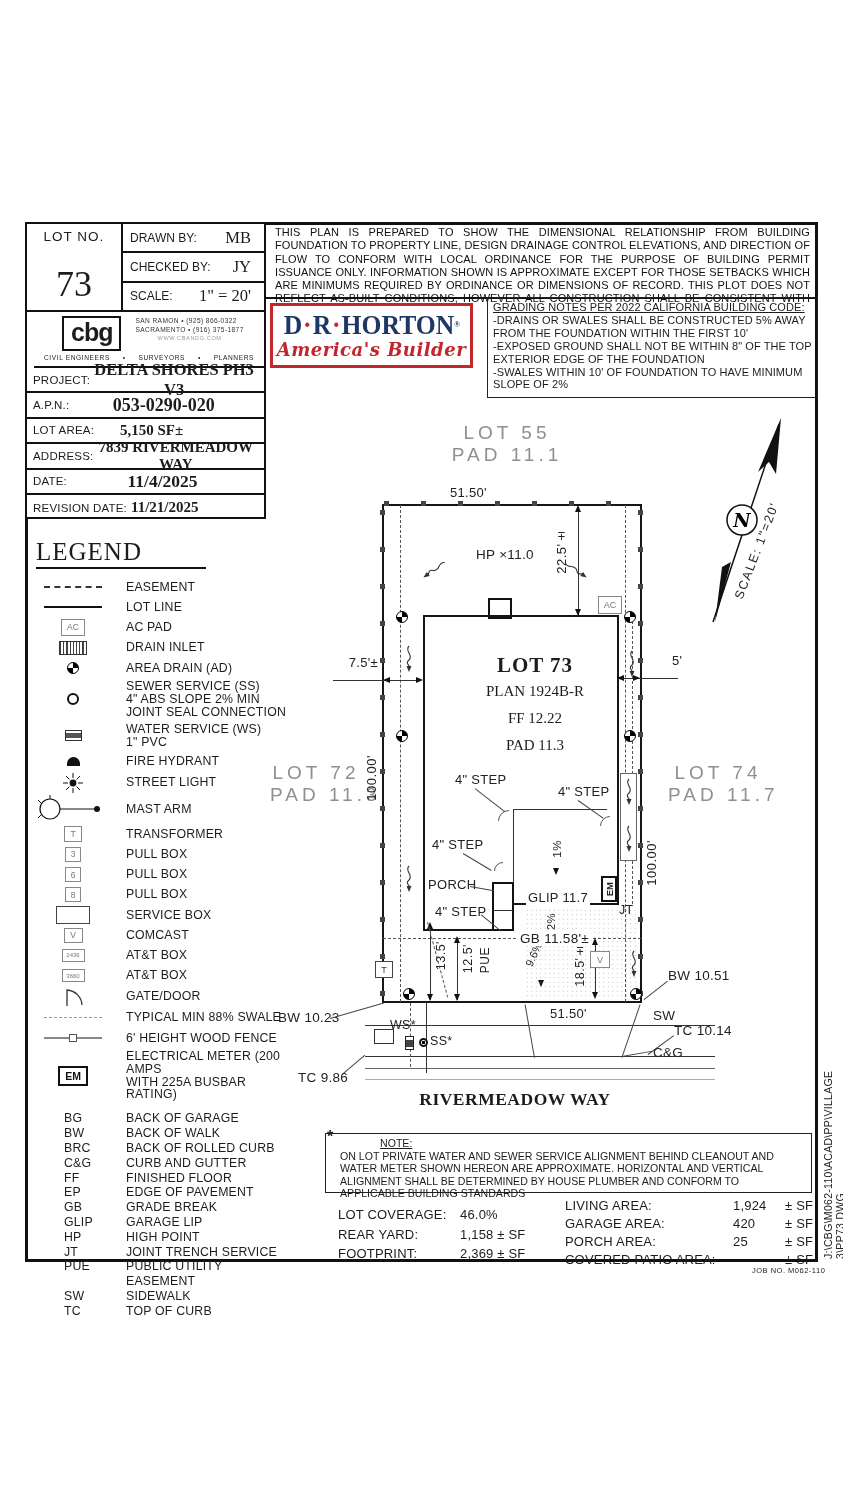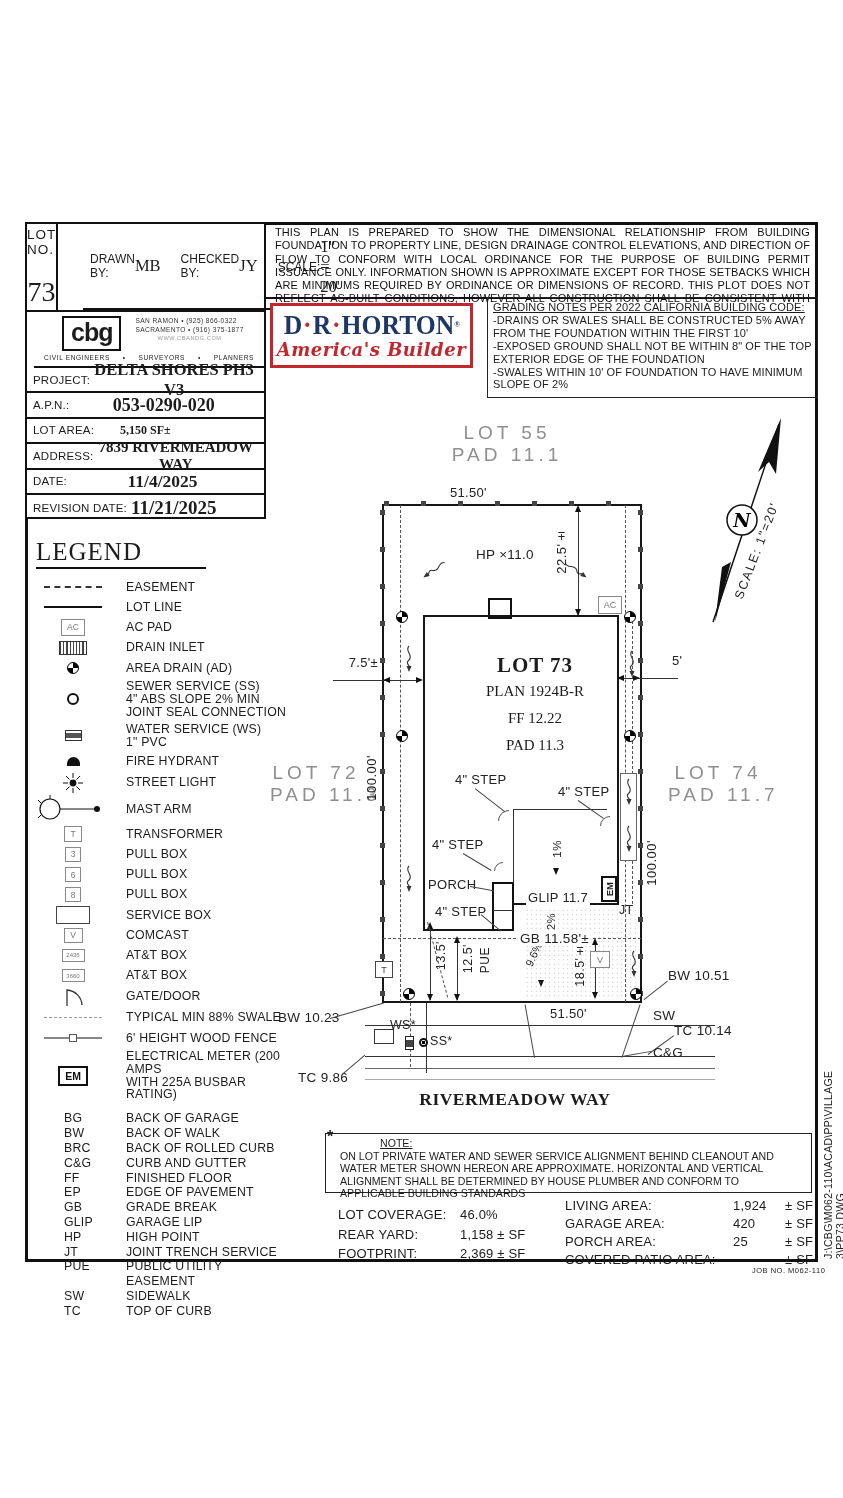--- a/index.html
+++ b/index.html
@@ -30,22 +30,22 @@
   .qcircle{position:absolute;width:10px;height:10px;border-radius:50%;border:1px solid #000;
            background:conic-gradient(#000 0 90deg,#fff 90deg 180deg,#000 180deg 270deg,#fff 270deg 360deg);}
   .symbox{position:absolute;border:1px solid #888;color:#777;background:#fff;display:flex;align-items:center;justify-content:center;font-size:9px;}
   
   .frame{position:absolute;border:3px solid #111;}
   
   .tb{position:absolute;left:25px;top:222px;width:241px;height:297px;border:2.5px solid #111;background:#fff;box-sizing:border-box;}
   .tb-rowA{display:flex;height:86px;border-bottom:2px solid #111;}
   .tb-lot{width:94px;border-right:2px solid #111;display:flex;flex-direction:column;align-items:center;justify-content:center;}
   .tb-lot .l1{font-size:13.5px;letter-spacing:1px;}
-  .tb-lot .l2{font-family:"Liberation Serif",serif;font-size:28px;margin-top:19px;}
-  .tb-kv{flex:1;display:flex;flex-direction:row;margin-left:25px;}
+  .tb-lot .l2{font-family:"Liberation Serif",serif;font-size:36px;margin-top:19px;}
+  .tb-kv{flex:1;display:flex;flex-direction:column;}
   .tb-kv>div{flex:1;display:flex;align-items:center;padding:0 7px;border-bottom:2px solid #111;justify-content:space-between;}
   .tb-kv>div:last-child{border-bottom:none;}
   .tb-kv .k{font-size:12px;}
   .tb-kv .v{font-family:"Liberation Serif",serif;font-size:16.5px;padding-right:6px;}
   .firm{height:56px;border-bottom:2px solid #111;padding:4px 6px 2px 6px;box-sizing:border-box;margin-left:7px;}
   .firm-top{display:flex;align-items:flex-start;}
   .cbg-box{border:2.5px solid #111;font-weight:bold;font-size:25px;letter-spacing:-1px;line-height:1;padding:2px 7px 4px 7px;margin-left:22px;}
   .firm-right{margin-left:14px;font-size:6.6px;line-height:9px;color:#333;letter-spacing:.4px;}
   .firm-right .web{color:#999;font-size:5.6px;text-align:center;letter-spacing:.6px;}
   .firm-tag{display:flex;justify-content:space-between;font-size:6.6px;letter-spacing:.6px;color:#222;margin-top:3px;padding:0 4px;}
@@ -159,33 +159,33 @@
     <div class="pi-row">
         <span class="k">PROJECT:</span>
         <span class="v" style="font-size:16.5px">DELTA SHORES PH3 V3</span>
       </div>
     <div class="pi-row">
         <span class="k">A.P.N.:</span>
         <span class="v" style="font-size:18px">053-0290-020</span>
       </div>
     <div class="pi-row">
         <span class="k">LOT AREA:</span>
-        <span class="v" style="font-size:12px;text-align:left;padding-left:26px">5,150 SF±</span>
+        <span class="v" style="font-size:15px;text-align:left;padding-left:26px">5,150 SF±</span>
       </div>
     <div class="pi-row">
         <span class="k">ADDRESS:</span>
         <span class="v" style="font-size:15px">7839 RIVERMEADOW WAY</span>
       </div>
     <div class="pi-row">
         <span class="k">DATE:</span>
         <span class="v" style="font-size:17.5px">11/4/2025</span>
       </div>
     <div class="pi-row">
         <span class="k">REVISION DATE:</span>
-        <span class="v" style="font-size:19px;text-align:left;padding-left:4px">11/21/2025</span>
+        <span class="v" style="font-size:15px;text-align:left;padding-left:4px">11/21/2025</span>
       </div>
   </div>
 
   <div class="disc">THIS PLAN IS PREPARED TO SHOW THE DIMENSIONAL RELATIONSHIP FROM BUILDING FOUNDATION TO PROPERTY LINE, DESIGN DRAINAGE CONTROL ELEVATIONS, AND DIRECTION OF FLOW TO CONFORM WITH LOCAL ORDINANCE FOR THE PURPOSE OF BUILDING PERMIT ISSUANCE ONLY. INFORMATION SHOWN IS APPROXIMATE EXCEPT FOR THOSE SETBACKS WHICH ARE MINIMUMS REQUIRED BY ORDINANCE OR DIMENSIONS OF RECORD. THIS PLOT DOES NOT REFLECT AS-BUILT CONDITIONS, HOWEVER ALL CONSTRUCTION SHALL BE CONSISTENT WITH CITY ORDINANCE.</div>
 
   <div class="horton">
     <div class="h-name"><span>D</span><span class="dot">·</span><span>R</span><span class="dot">·</span><span>HORTON</span><span class="reg">®</span></div>
     <div class="h-tag">America's Builder</div>
   </div>
 

